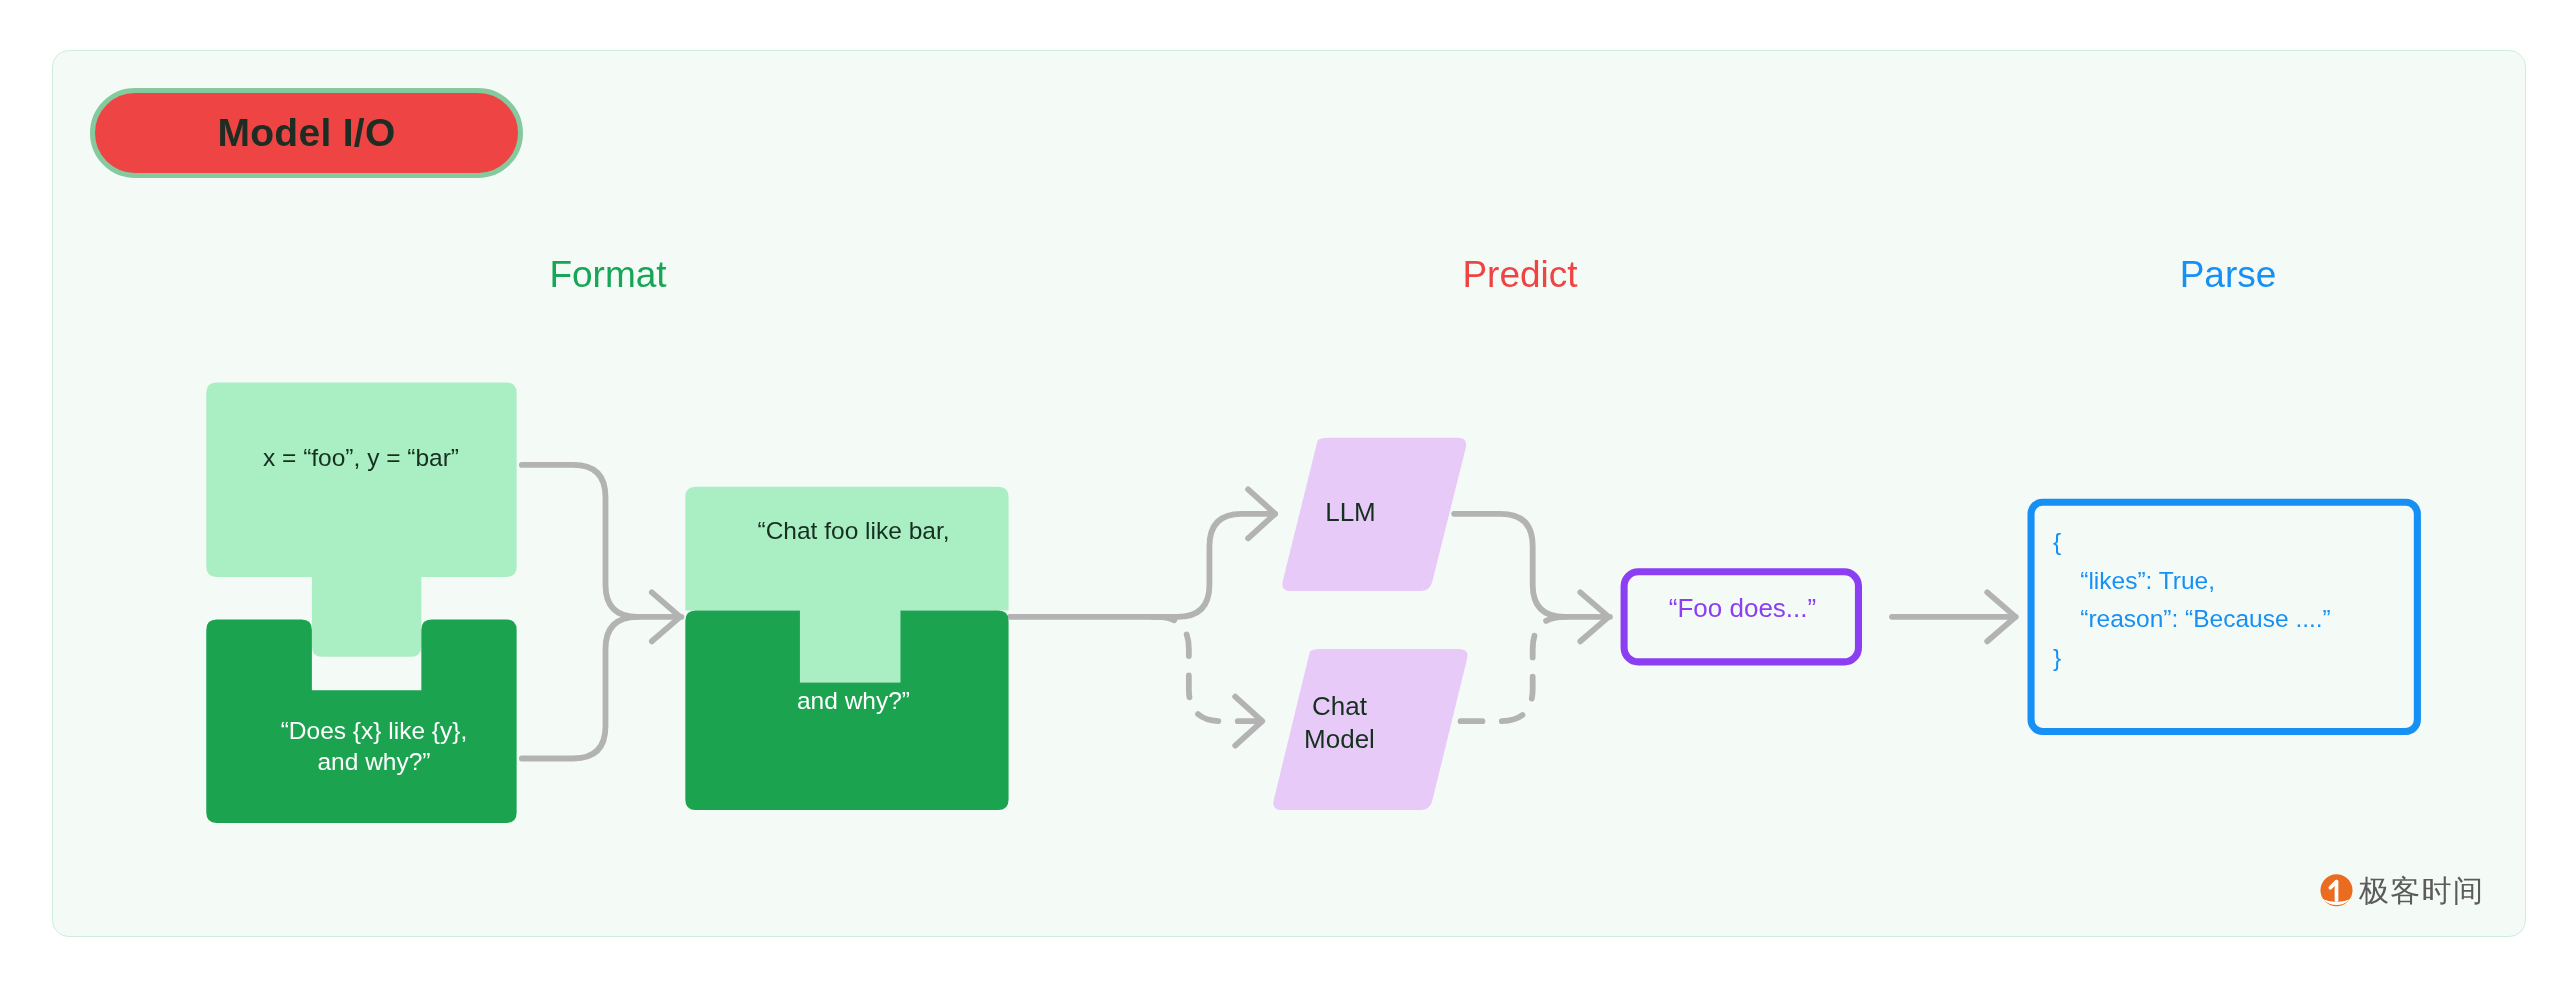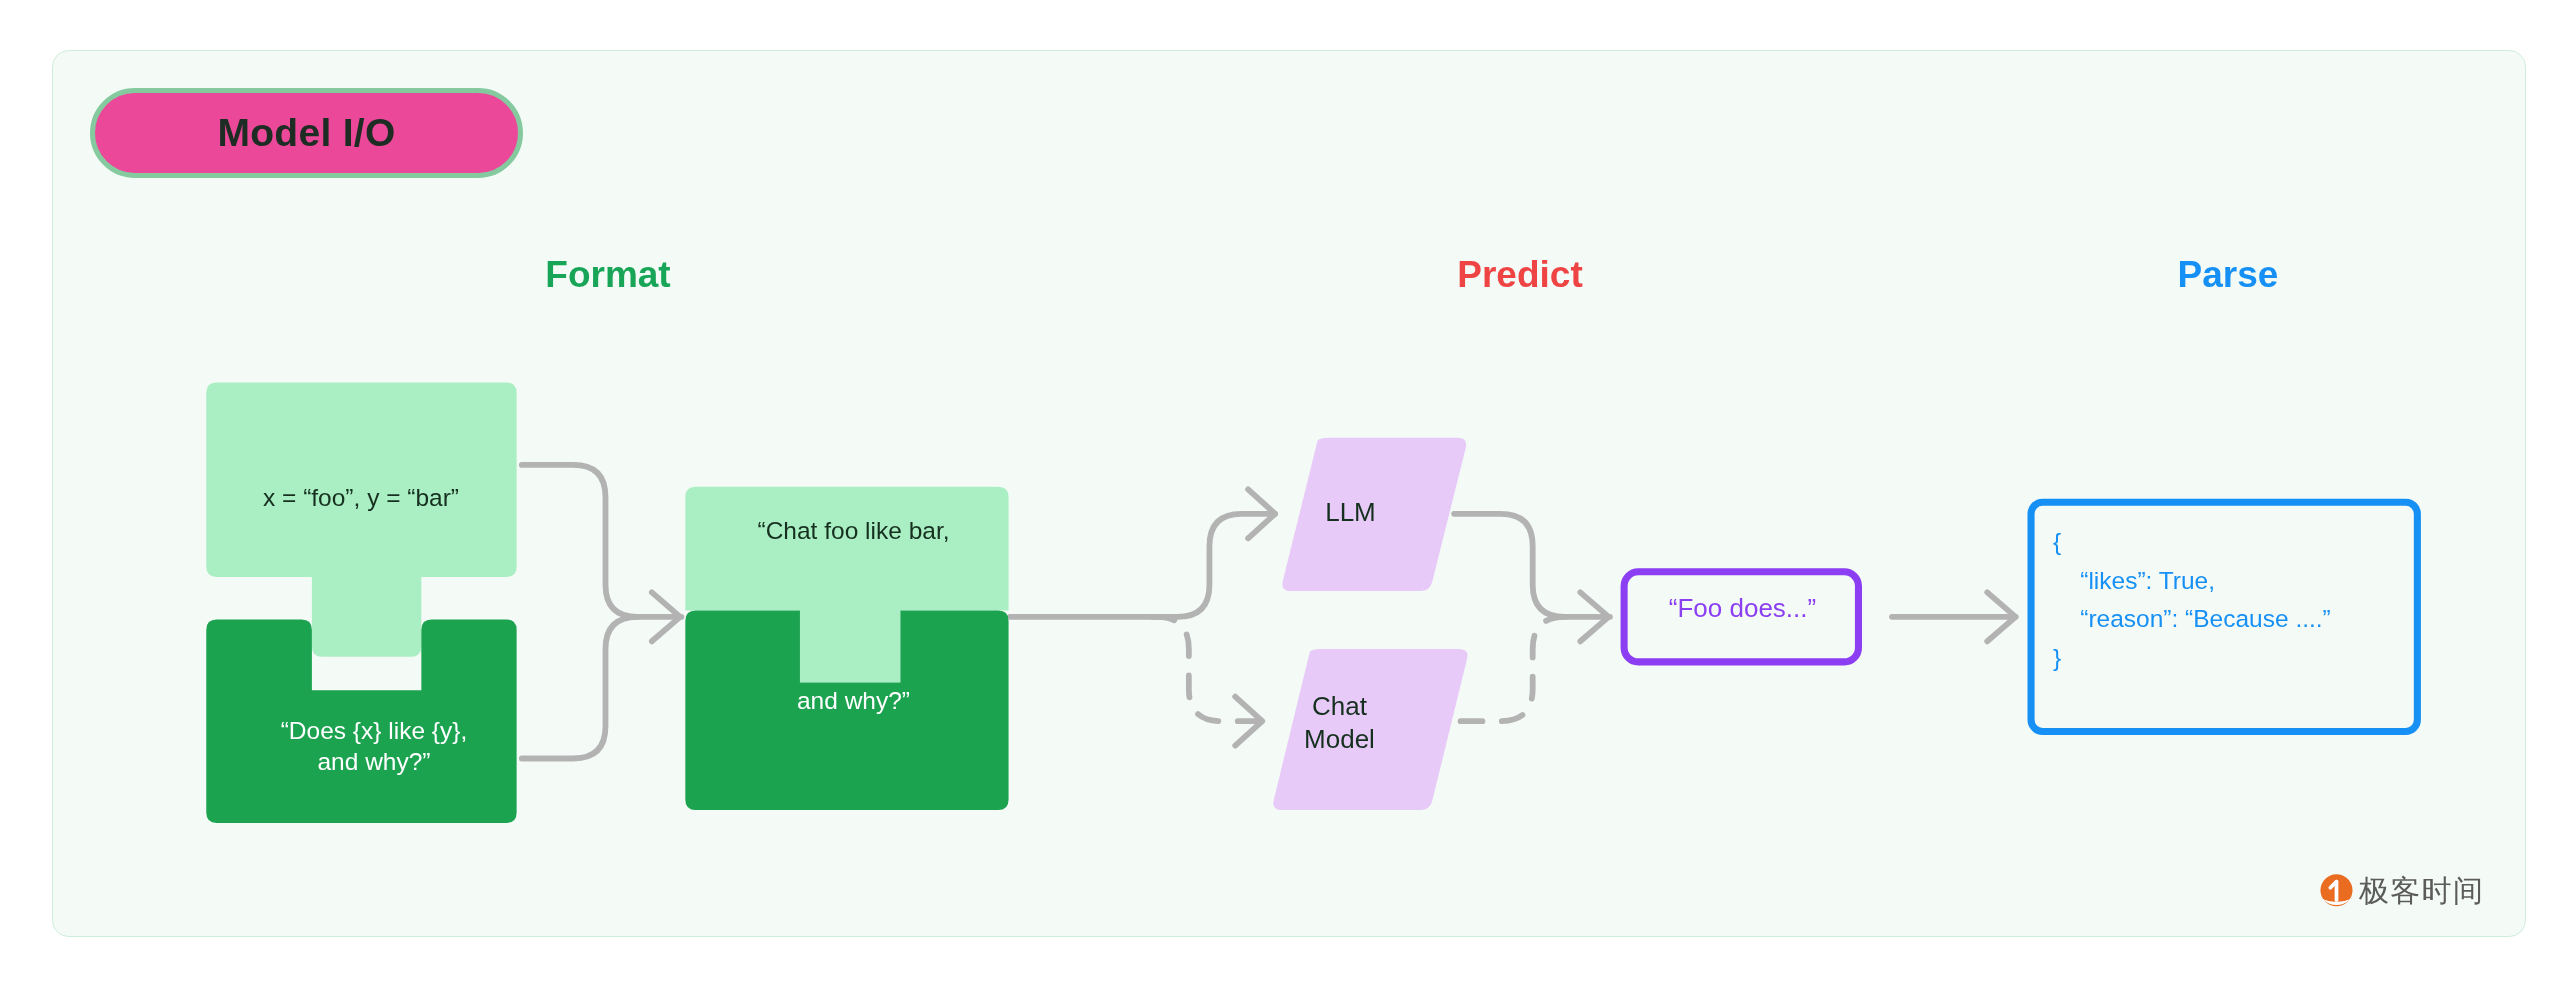--- a/index.html
+++ b/index.html
@@ -34,37 +34,37 @@
   }
 
   
   .badge {
     position: absolute;
     left: 90px;
     top: 88px;
     width: 433px;
     height: 90px;
     box-sizing: border-box;
-    background: #ec4899;
+    background: #ef4444;
     border: 5.8px solid #85ca9f;
     border-radius: 45px;
     display: flex;
     align-items: center;
     justify-content: center;
     color: #1d2d23;
     font-size: 39px;
     font-weight: bold;
     letter-spacing: 0.3px;
   }
 
   
   .heading {
     position: absolute;
     font-size: 37px;
-    font-weight: bold;
+    font-weight: normal;
     text-align: center;
     white-space: nowrap;
     transform: translateX(-50%);
   }
   #heading-format  { left: 608px;  top: 254px; color: #18a558; }
   #heading-predict { left: 1520px; top: 254px; color: #ef4444; }
   #heading-parse   { left: 2228px; top: 254px; color: #1690f5; }
 
   
   #shapes {
@@ -79,21 +79,21 @@
   .txt {
     position: absolute;
     text-align: center;
     white-space: pre;
     line-height: 1.28;
     pointer-events: none;
   }
   .txt-dark  { color: #16301f; }
   .txt-white { color: #ffffff; }
 
-  #t-vars      { left: 206px;  top: 442px;  width: 310px; font-size: 24.5px; margin-top: 40px; }
+  #t-vars      { left: 206px;  top: 442px;  width: 310px; font-size: 24.5px; }
   #t-template  { left: 206px;  top: 715px; width: 336px; font-size: 24.5px; }
   #t-comb-top  { left: 699px; top: 515px;  width: 309px; font-size: 24.5px; }
   #t-comb-bot  { left: 699px; top: 685px; width: 309px; font-size: 24.5px; }
   #t-llm       { left: 1267px; top: 496px;  width: 167px; font-size: 26px; }
   #t-chat      { left: 1256px; top: 690px; width: 167px; font-size: 26px; }
   #t-foo       { left: 1636px; top: 592px;  width: 213px; font-size: 26px; color: #8b3ef2; }
   #t-json      { left: 2053px; top: 523px;  width: 361px; font-size: 24.5px; color: #1690f5;
                  text-align: left; line-height: 1.58; }
 
   

